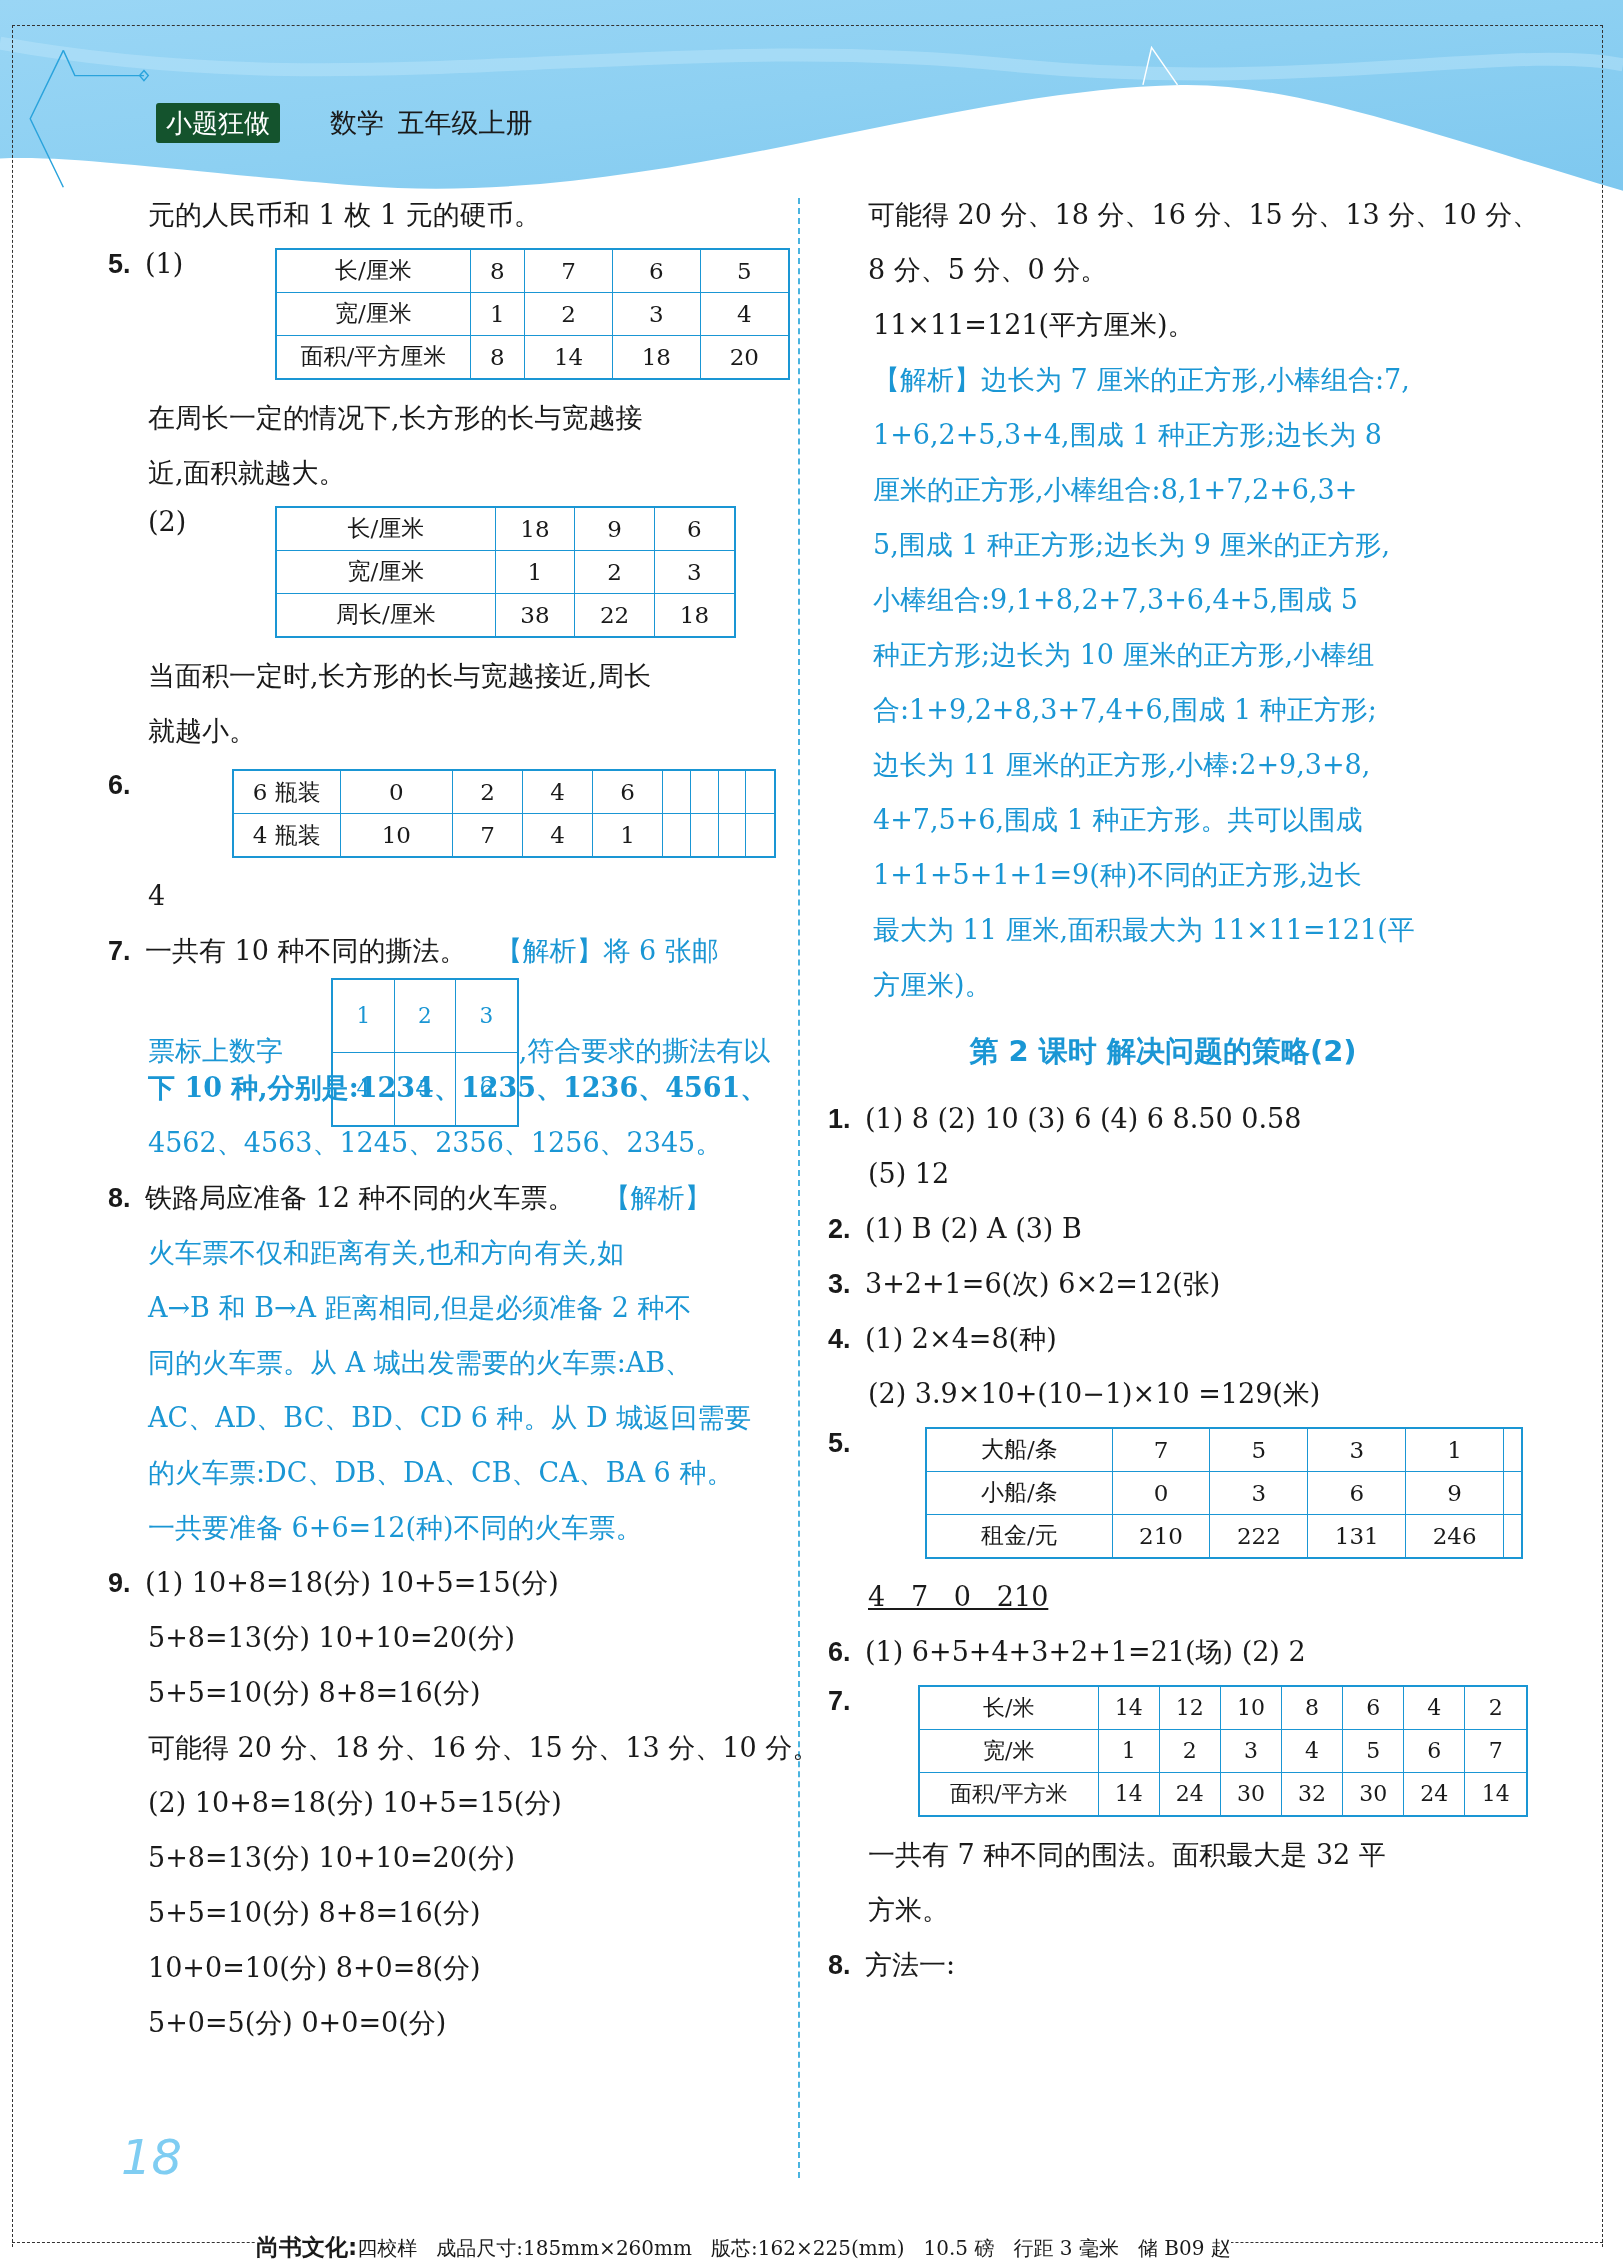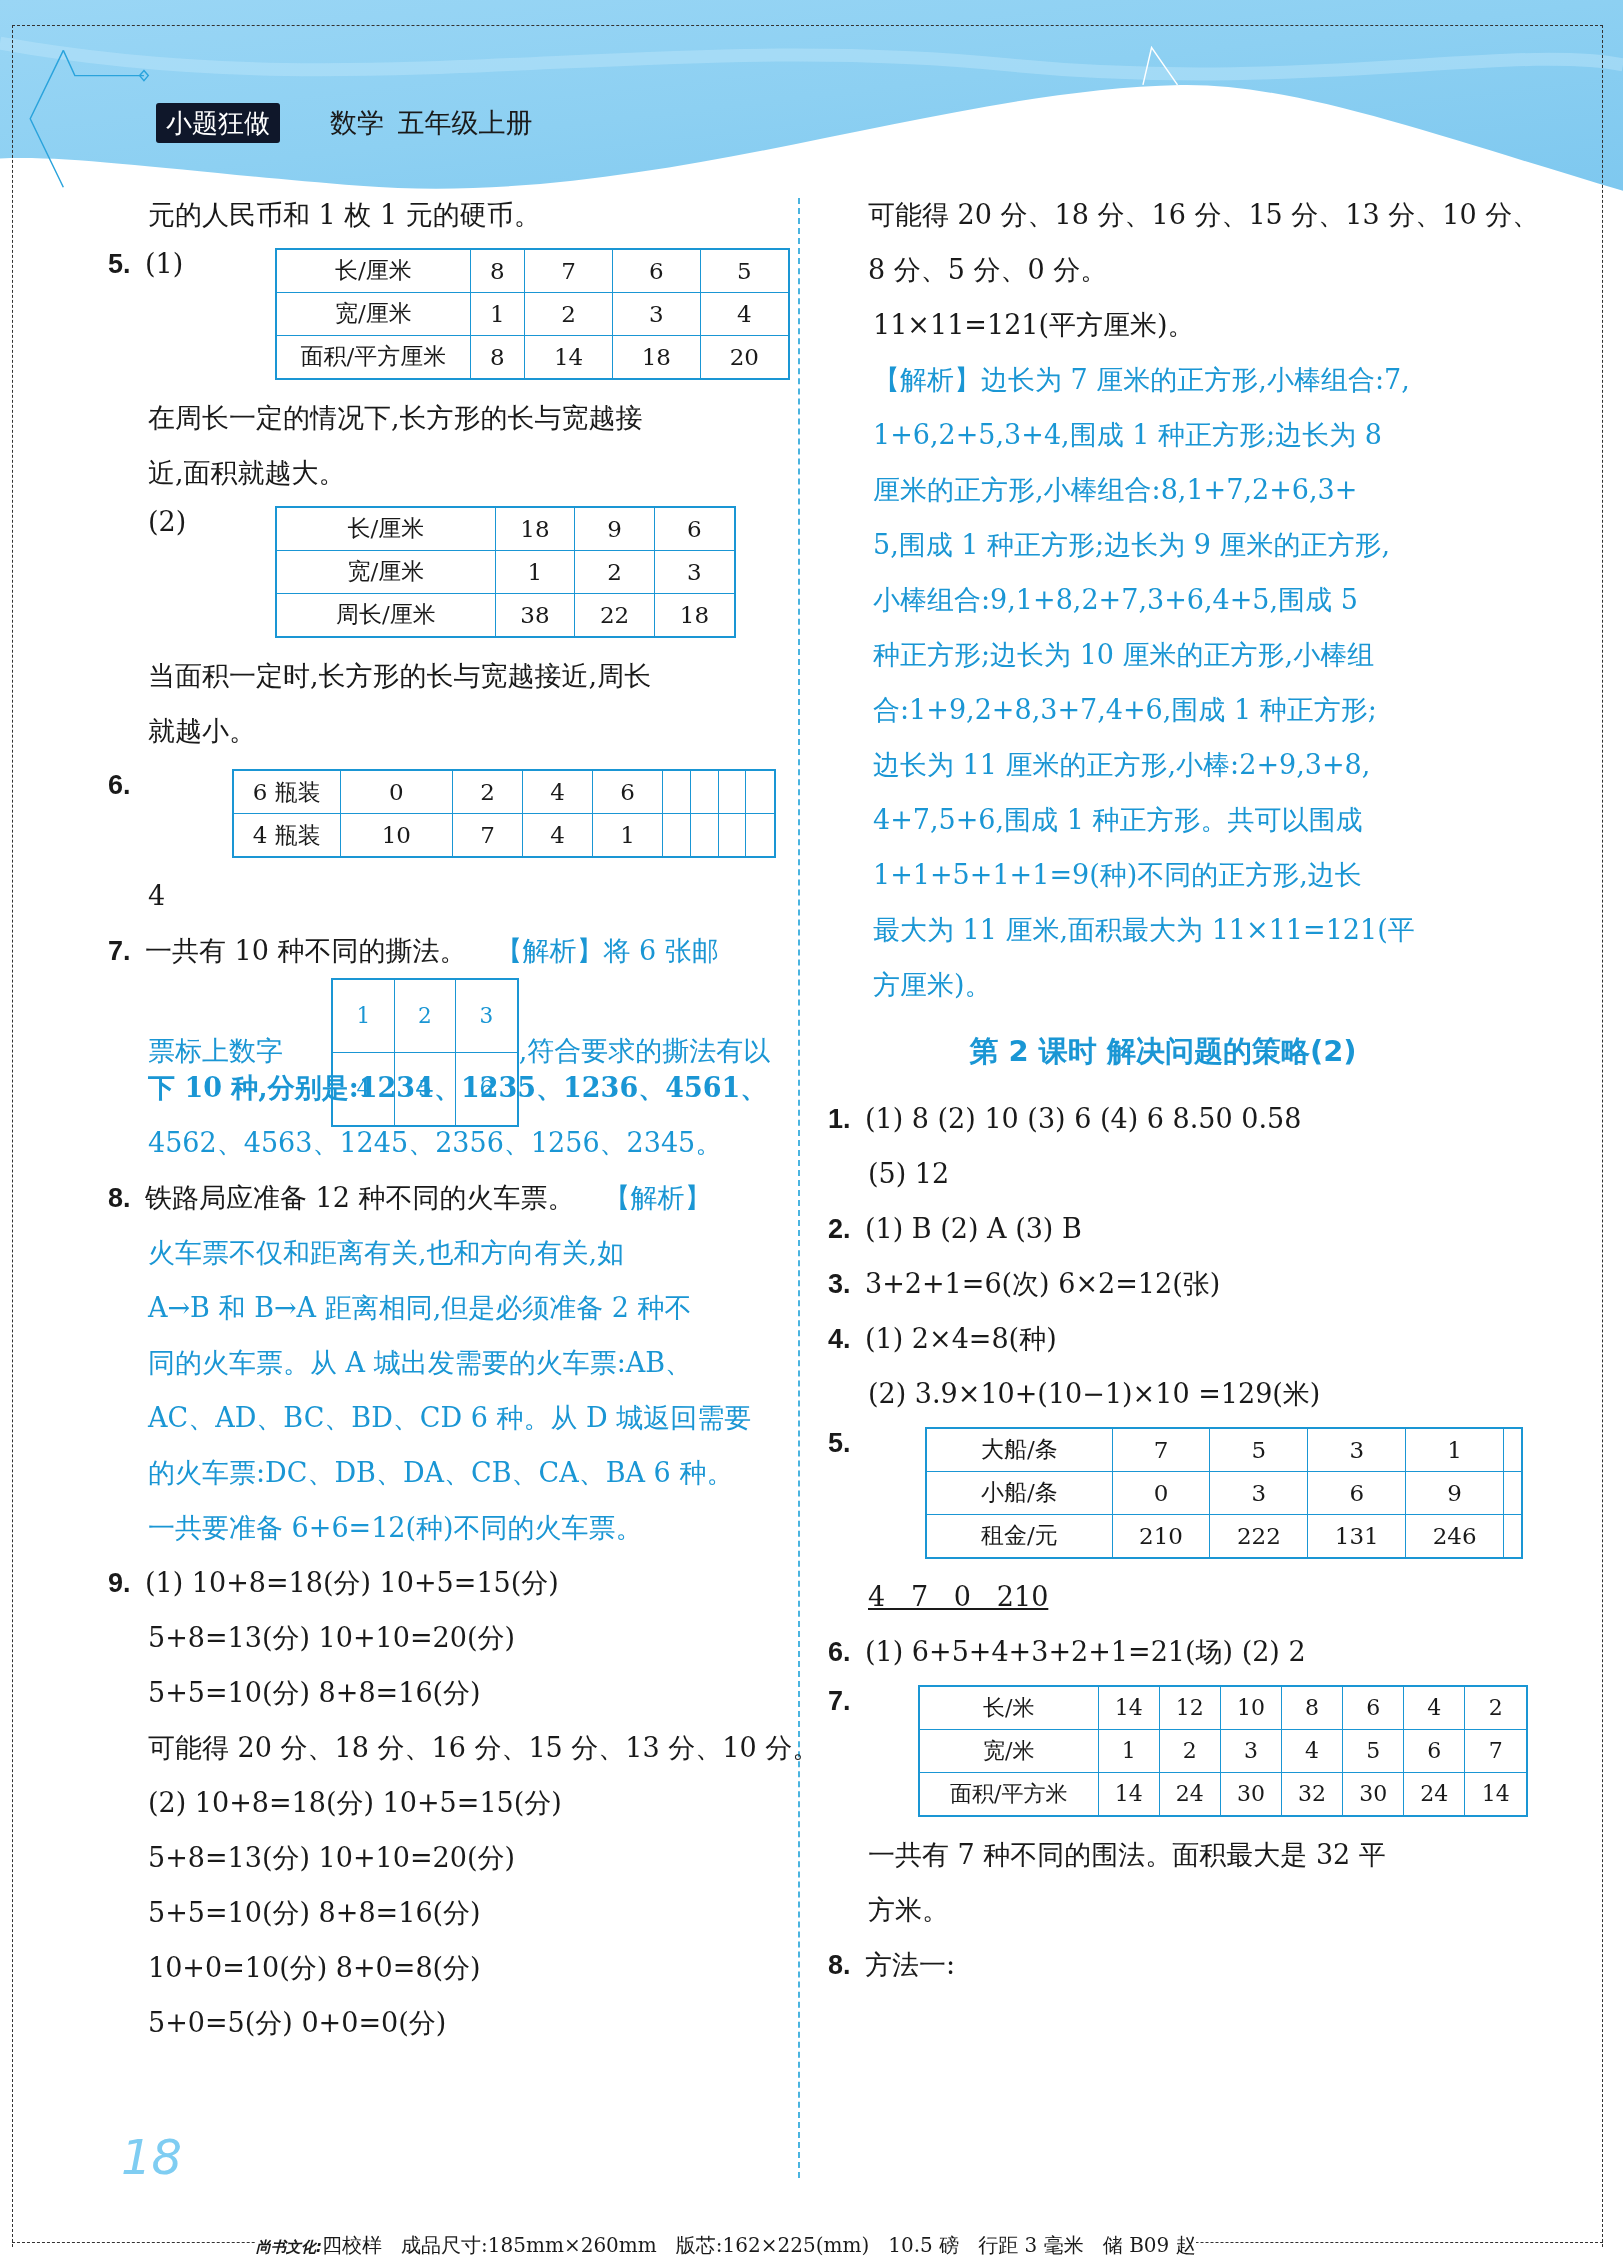--- a/index.html
+++ b/index.html
@@ -9,21 +9,21 @@
     font-family: "DejaVu Serif", "Liberation Serif", serif;
   }
   .header-bg { position: absolute; left: 0; top: 0; width: 1623px; height: 216px; }
   .crop-border {
     position: absolute; left: 11.5px; top: 25px; width: 1591px; height: 2222px;
     border: 1.4px dashed #333; border-bottom: none; box-sizing: border-box; pointer-events: none;
   }
   .crop-bottom { position: absolute; left: 11.5px; top: 2242px; width: 1591px; border-top: 1.4px dashed #333; }
   .brand {
     position: absolute; left: 156px; top: 103px; height: 40px; padding: 0 10px;
-    background: #0f172a; color: #fff; border-radius: 2.9px;
+    background: #14532d; color: #fff; border-radius: 2.9px;
     font-family: "DejaVu Sans", sans-serif; font-size: 26px; line-height: 40px;
   }
   .book-title {
     position: absolute; left: 330px; top: 103px; font-family: Liberation Serif, serif;
     font-size: 27px; line-height: 40px; color: #1a1a1a; white-space: pre;
   }
   .col { position: absolute; top: 187px; width: 691px; font-size: 27px; }
   .col-left { left: 108px; }
   .col-right { left: 828px; width: 670px; }
   .divider { position: absolute; left: 798px; top: 198px; height: 1980px; border-left: 2.2px dashed #4ab4e0; }
@@ -40,21 +40,21 @@
   table.tb td { border: 1.4px solid #1a96d4; text-align: center; height: 42px; padding: 0 4.3px; }
   .tbwrap { position: relative; margin: 5.8px 0 10px 0; }
   .tbwrap .lbl { position: absolute; left: 0; top: 0; }
   .page-num {
     position: absolute; left: 121px; top: 2129px; font-family: "DejaVu Sans", sans-serif;
     font-style: italic; font-size: 48px; color: #7fcdf2;
   }
   .footer {
     position: absolute; left: 256px; top: 2232px; font-size: 20px; white-space: pre; background: #fff;
   }
-  .footer b { font-family: "DejaVu Sans", sans-serif; font-size: 15px; font-style: italic; }
+  .footer b { font-family: "DejaVu Sans", sans-serif; font-size: 23px; }
   .stamp td { width: 52px !important; height: 42px !important; font-size: 21.6px; color: #1a96d4; }
 </style>
 </head>
 <body>
 
 <svg class="header-bg" viewBox="0 0 2255 300" preserveAspectRatio="none">
   <defs>
     <linearGradient id="hg" x1="0" y1="0" x2="1" y2="1">
       <stop offset="0" stop-color="#9ad6f5"></stop>
       <stop offset="0.5" stop-color="#8dd0f2"></stop>

